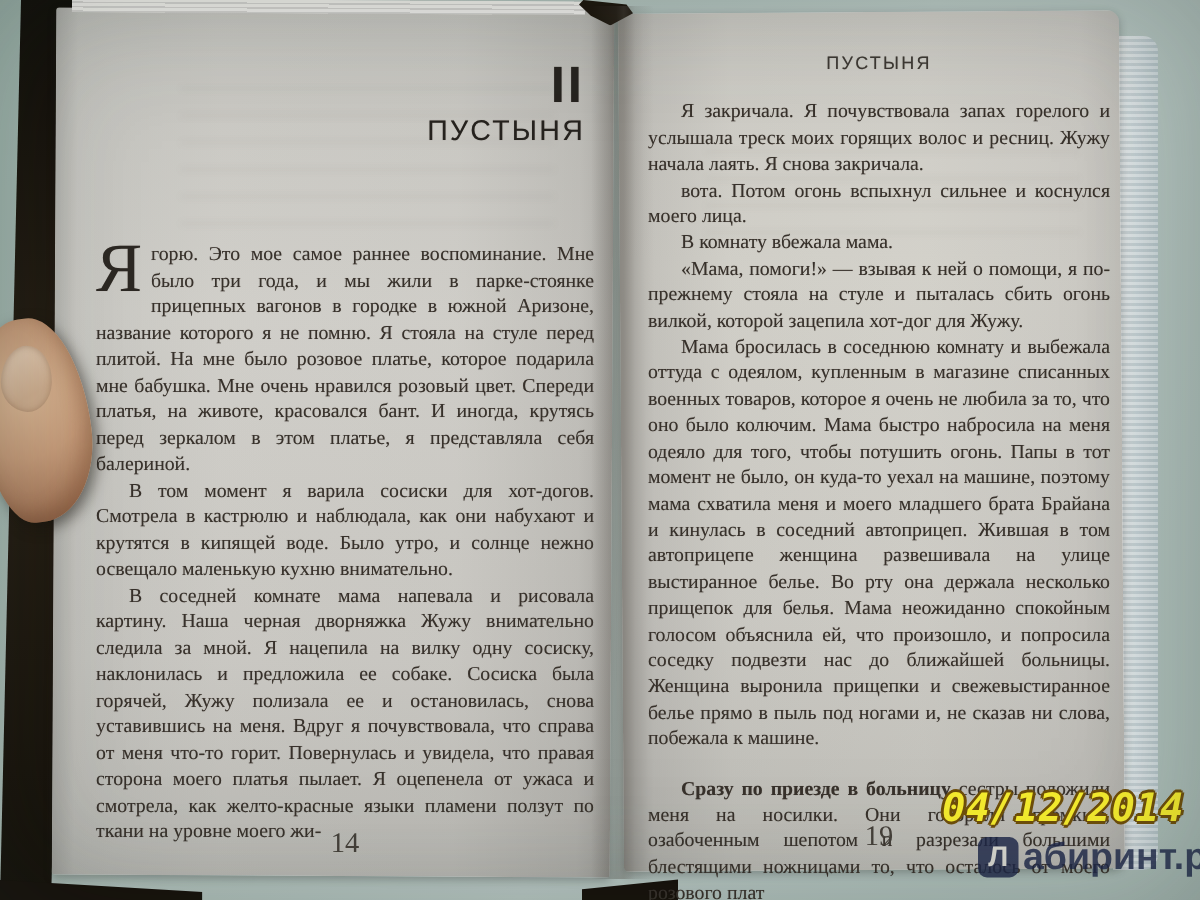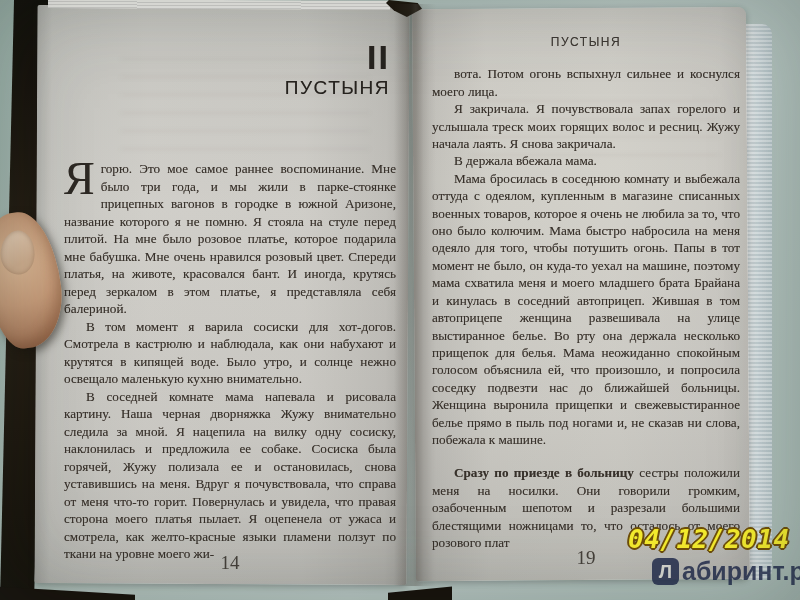--- a/index.html
+++ b/index.html
@@ -118,23 +118,24 @@
         <span>горю. Это мое самое раннее воспоминание. Мне было три года, и мы жили в парке-стоянке прицепных вагонов в городке в южной Аризоне, название которого я не помню. Я стояла на стуле перед плитой. На мне было розовое платье, которое подарила мне бабушка. Мне очень нравился розовый цвет. Спереди платья, на животе, красовался бант. И иногда, крутясь перед зеркалом в этом платье, я представляла себя балериной.</span>
       </p>
       <p>В том момент я варила сосиски для хот-догов. Смотрела в кастрюлю и наблюдала, как они набухают и крутятся в кипящей воде. Было утро, и солнце нежно освещало маленькую кухню внимательно.</p>
       <p>В соседней комнате мама напевала и рисовала картину. Наша черная дворняжка Жужу внимательно следила за мной. Я нацепила на вилку одну сосиску, наклонилась и предложила ее собаке. Сосиска была горячей, Жужу полизала ее и остановилась, снова уставившись на меня. Вдруг я почувствовала, что справа от меня что-то горит. Повернулась и увидела, что правая сторона моего платья пылает. Я оцепенела от ужаса и смотрела, как желто-красные языки пламени ползут по ткани на уровне моего жи-</p>
     </div>
   </div>
   <div class="pagenum pagenum-left">14</div>
 
   <div class="text-right">
     <p class="running-header">ПУСТЫНЯ</p>
+    <p>Я закричала. Я почувствовала запах горелого и услышала треск моих горящих волос и ресниц. Жужу начала лаять. Я снова закричала.</p>
     <p>вота. Потом огонь вспыхнул сильнее и коснулся моего лица.</p>
-    <p>Я закричала. Я почувствовала запах горелого и услышала треск моих горящих волос и ресниц. Жужу начала лаять. Я снова закричала.</p>
-    <p>В держала вбежала мама.</p>
+    <p>В комнату вбежала мама.</p>
+    <p>«Мама, помоги!» — взывая к ней о помощи, я по-прежнему стояла на стуле и пыталась сбить огонь вилкой, которой зацепила хот-дог для Жужу.</p>
     <p>Мама бросилась в соседнюю комнату и выбежала оттуда с одеялом, купленным в магазине списанных военных товаров, которое я очень не любила за то, что оно было колючим. Мама быстро набросила на меня одеяло для того, чтобы потушить огонь. Папы в тот момент не было, он куда-то уехал на машине, поэтому мама схватила меня и моего младшего брата Брайана и кинулась в соседний автоприцеп. Жившая в том автоприцепе женщина развешивала на улице выстиранное белье. Во рту она держала несколько прищепок для белья. Мама неожиданно спокойным голосом объяснила ей, что произошло, и попросила соседку подвезти нас до ближайшей больницы. Женщина выронила прищепки и свежевыстиранное белье прямо в пыль под ногами и, не сказав ни слова, побежала к машине.</p>
     <p class="last-para">
       <b>Сразу по приезде в больницу</b><span> сестры положили меня на носилки. Они говорили громким, озабоченным шепотом и разрезали большими блестящими ножницами то, что осталось от моего розового плат</span>
     </p>
   </div>
   <div class="pagenum pagenum-right">19</div>
 
   <div class="thumb">
     <div class="thumb-nail"></div>
   </div>

